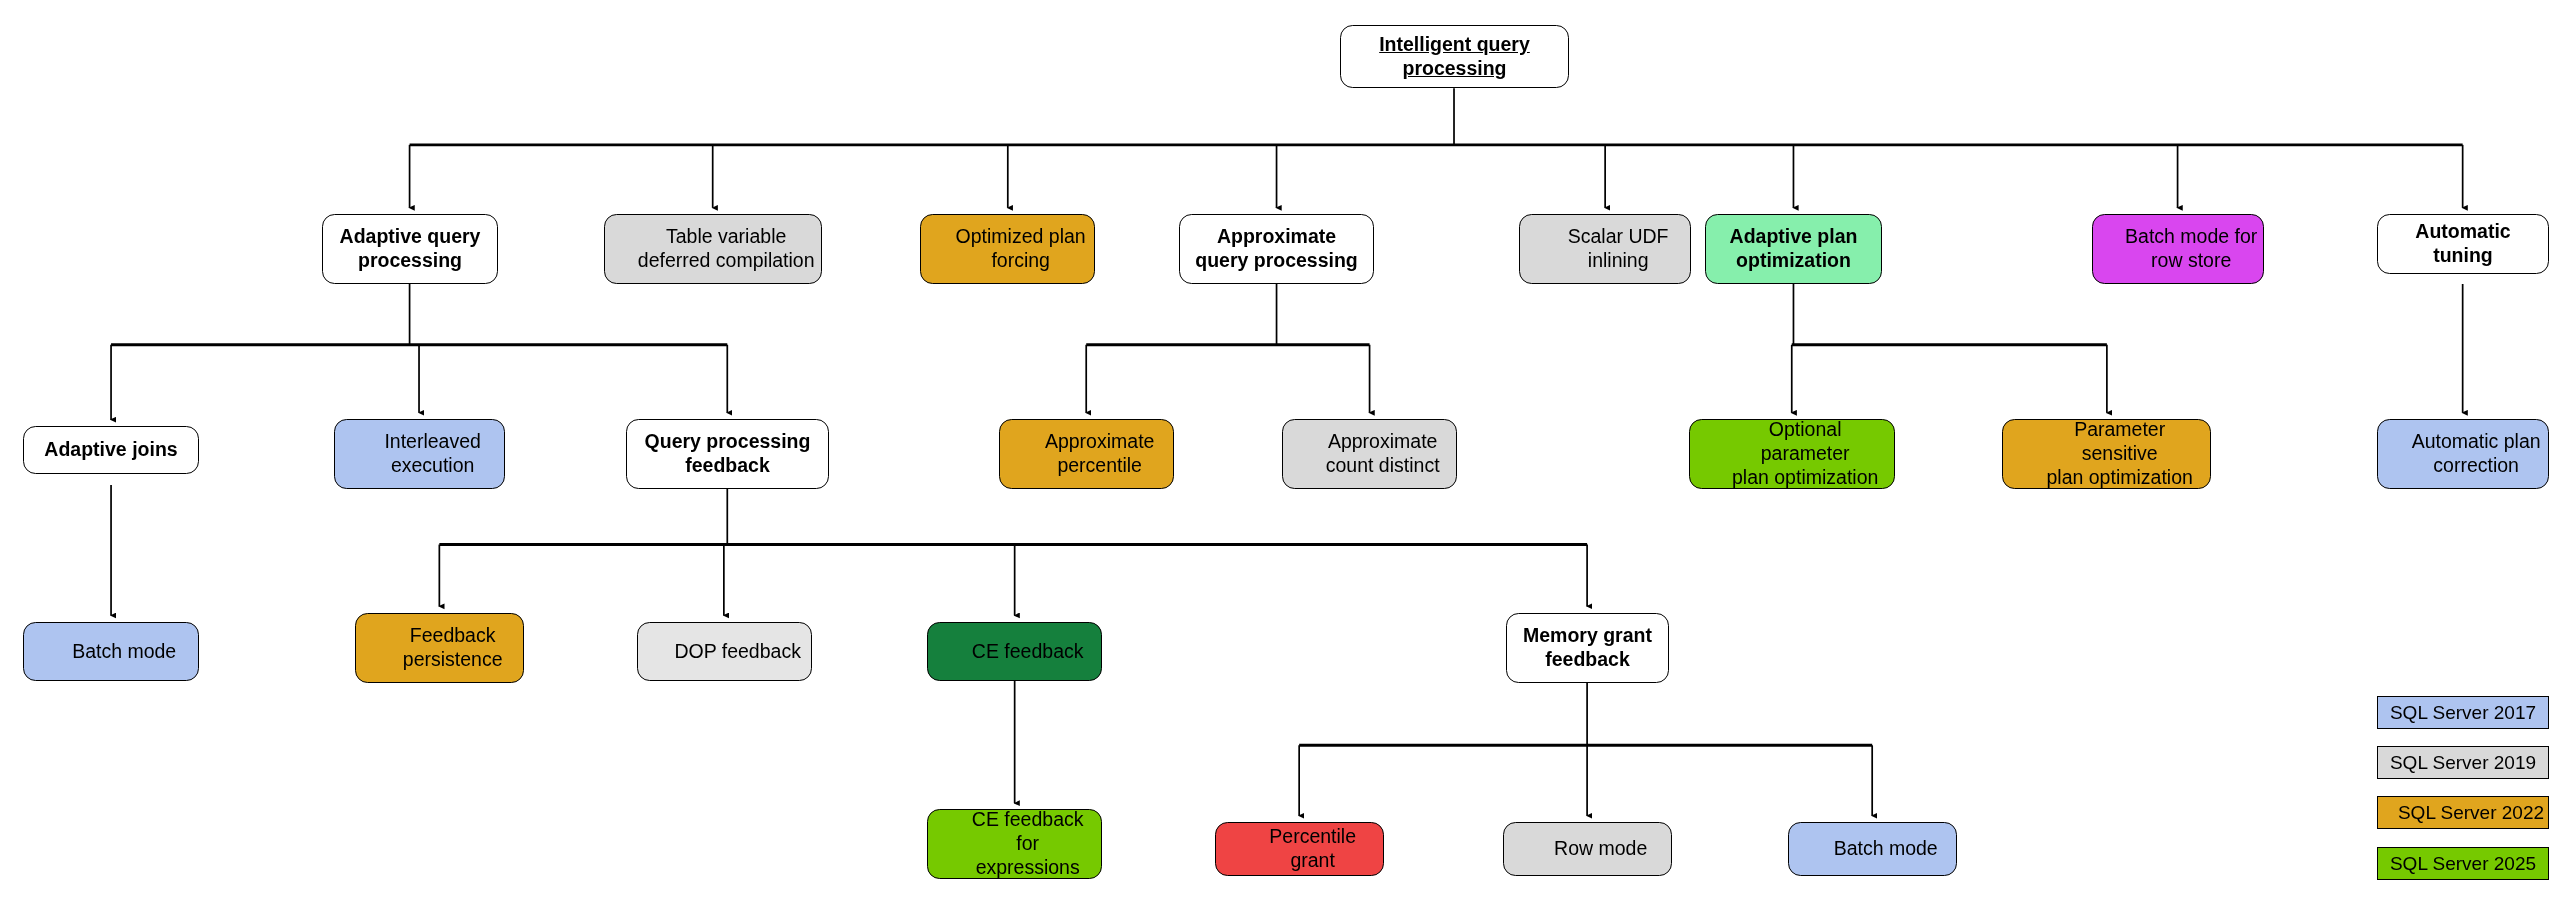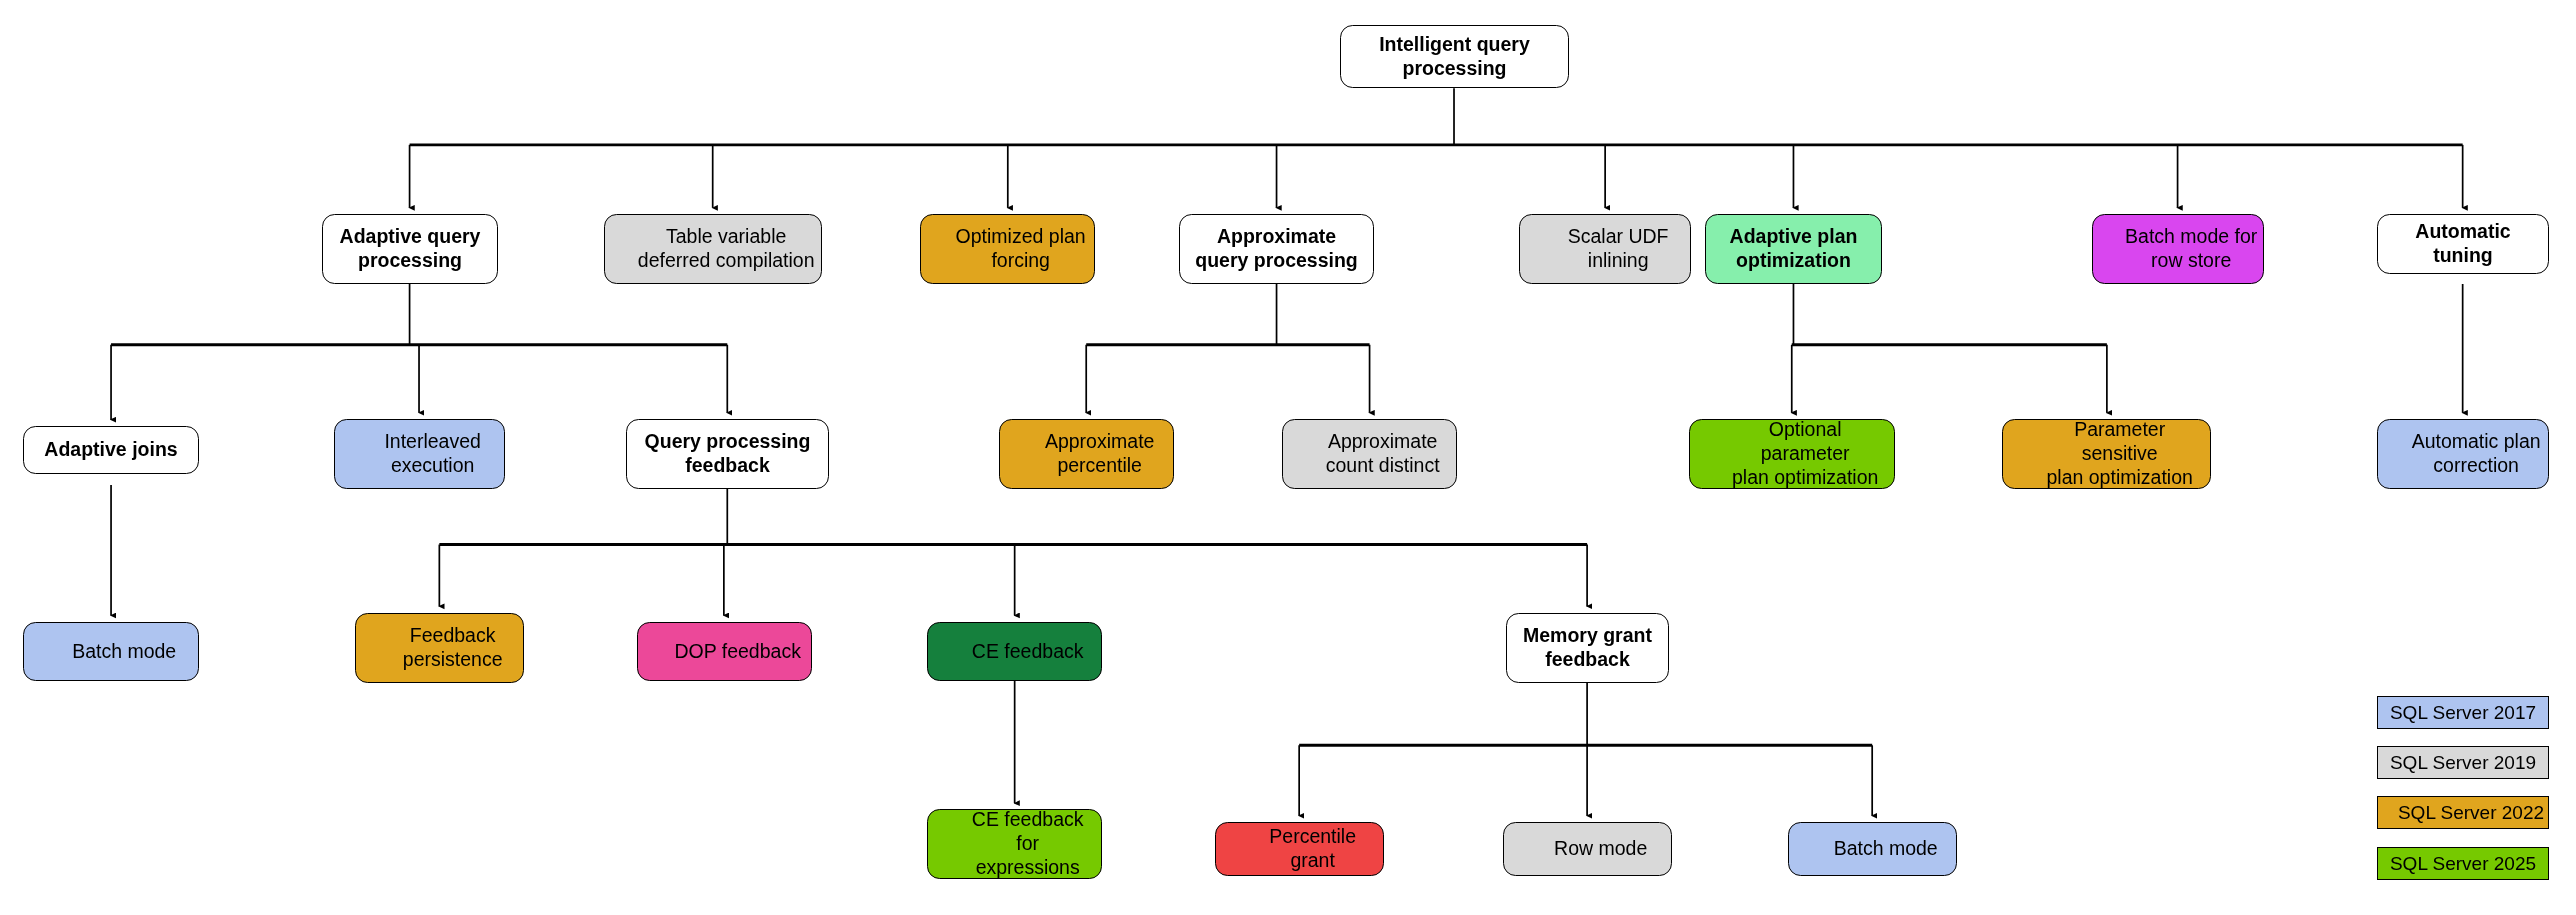--- a/index.html
+++ b/index.html
@@ -102,21 +102,21 @@
         <path d="M2772.5,951.2 L2772.5,1059" marker-end="url(#arrow)"></path>
         <path d="M1772.5,1189 L1772.5,1403" marker-end="url(#arrow)"></path>
         <path d="M2772.5,1192 L2772.5,1301.8"></path>
         <path d="M2269.5,1301.8 L3270.5,1301.8" stroke-width="5"></path>
         <path d="M2269.5,1301.8 L2269.5,1425" marker-end="url(#arrow)"></path>
         <path d="M2772.5,1301.8 L2772.5,1425" marker-end="url(#arrow)"></path>
         <path d="M3270.5,1301.8 L3270.5,1425" marker-end="url(#arrow)"></path>
       </g>
   </svg>
   <div id="node-layer">
-      <div class="node bold" style="left: 1340px; top: 25px; width: 229px; height: 63px; background: rgb(255, 255, 255);">Intelligent query
+      <div class="node bold" style="left: 1340px; top: 25px; width: 229px; height: 63px; background: rgb(255, 255, 255); text-decoration: underline;">Intelligent query
 processing</div>
       <div class="node bold" style="left: 322px; top: 214px; width: 176px; height: 70px; background: rgb(255, 255, 255);">Adaptive query
 processing</div>
       <div class="node regular" style="left: 604px; top: 214px; width: 218px; height: 70px; background: rgb(217, 217, 217);">Table variable
 deferred compilation</div>
       <div class="node regular" style="left: 920px; top: 214px; width: 175px; height: 70px; background: rgb(224, 165, 30);">Optimized plan
 forcing</div>
       <div class="node bold" style="left: 1179px; top: 214px; width: 195px; height: 70px; background: rgb(255, 255, 255);">Approximate
 query processing</div>
       <div class="node regular" style="left: 1519px; top: 214px; width: 172px; height: 70px; background: rgb(217, 217, 217);">Scalar UDF
@@ -138,21 +138,21 @@
 count distinct</div>
       <div class="node regular" style="left: 1689px; top: 419px; width: 206px; height: 70px; background: rgb(118, 201, 0);">Optional parameter
 plan optimization</div>
       <div class="node regular" style="left: 2002px; top: 419px; width: 209px; height: 70px; background: rgb(224, 165, 30);">Parameter sensitive
 plan optimization</div>
       <div class="node regular" style="left: 2377px; top: 419px; width: 172px; height: 70px; background: rgb(174, 196, 240);">Automatic plan
 correction</div>
       <div class="node regular" style="left: 23px; top: 622px; width: 176px; height: 59px; background: rgb(174, 196, 240);">Batch mode</div>
       <div class="node regular" style="left: 355px; top: 613px; width: 169px; height: 70px; background: rgb(224, 165, 30);">Feedback
 persistence</div>
-      <div class="node regular" style="left: 637px; top: 622px; width: 175px; height: 59px; background: #ec4899;">DOP feedback</div>
+      <div class="node regular" style="left: 637px; top: 622px; width: 175px; height: 59px; background: #e5e5e5;">DOP feedback</div>
       <div class="node regular" style="left: 927px; top: 622px; width: 175px; height: 59px; background: #15803d;">CE feedback</div>
       <div class="node bold" style="left: 1506px; top: 613px; width: 163px; height: 70px; background: rgb(255, 255, 255);">Memory grant
 feedback</div>
       <div class="node regular" style="left: 927px; top: 809px; width: 175px; height: 70px; background: rgb(118, 201, 0);">CE feedback for
 expressions</div>
       <div class="node regular" style="left: 1215px; top: 822px; width: 169px; height: 54px; background: #ef4444;">Percentile grant</div>
       <div class="node regular" style="left: 1503px; top: 822px; width: 169px; height: 54px; background: rgb(217, 217, 217);">Row mode</div>
       <div class="node regular" style="left: 1788px; top: 822px; width: 169px; height: 54px; background: rgb(174, 196, 240);">Batch mode</div>
     </div>
   <div id="legend-layer">

